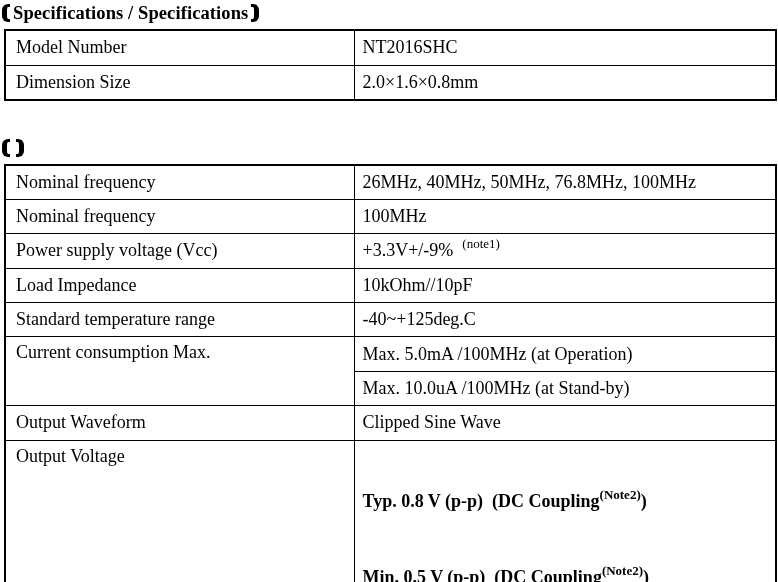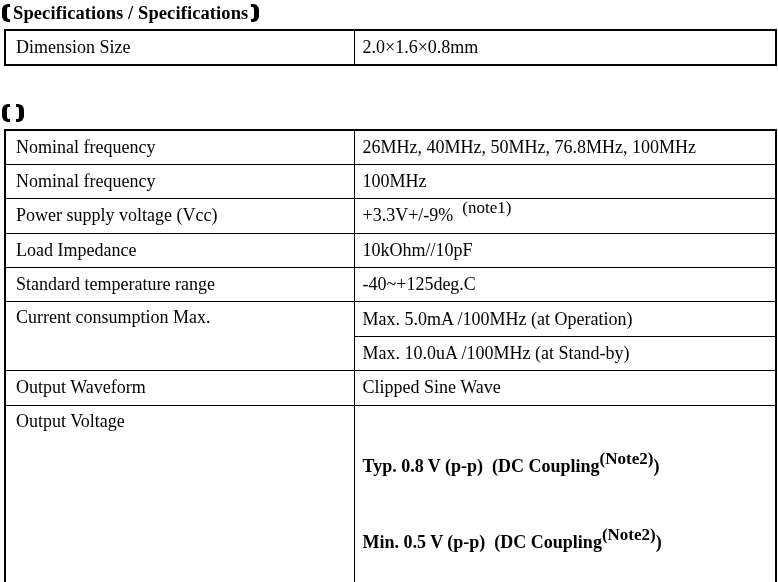--- a/index.html
+++ b/index.html
@@ -28,35 +28,39 @@
   col.c1{width:349px;}
   col.c2{width:422px;}
   td{border:1.5px solid #000;vertical-align:middle;overflow:hidden;}
   td.lbl{padding-left:10px;}
   td.val{padding-left:8px;white-space:pre-wrap;}
   tr.r{height:34.4px;}
   tr.r1{height:35px;}
   tr.tall{height:68.8px;}
   td.top{vertical-align:top;padding-top:5px;}
   .line{height:34.4px;line-height:34.4px;white-space:pre-wrap;font-weight:bold;}
-  sup{font-size:17px;position:relative;top:-1px;vertical-align:super;line-height:0;}
+  sup{font-size:13px;position:relative;top:-1px;vertical-align:super;line-height:0;}
 </style>
 </head>
 <body>
 
 <h1 class="hd">
   <span class="lb"></span><span>Specifications / Specifications</span><span class="rb"></span>
 </h1>
 
 <table>
   <colgroup>
       <col class="c1">
       <col class="c2">
     </colgroup>
   <tbody>
+    <tr class="r1">
+      <td class="lbl">Model Number</td>
+      <td class="val"><span>NT2016SHC</span></td>
+    </tr>
     <tr class="r1">
       <td class="lbl">Dimension Size</td>
       <td class="val"><span>2.0×1.6×0.8mm</span></td>
     </tr>
   </tbody>
 </table>
 
 <h1 class="hd hd2">
   <span class="lb"></span><span class="rb"></span>
 </h1>

